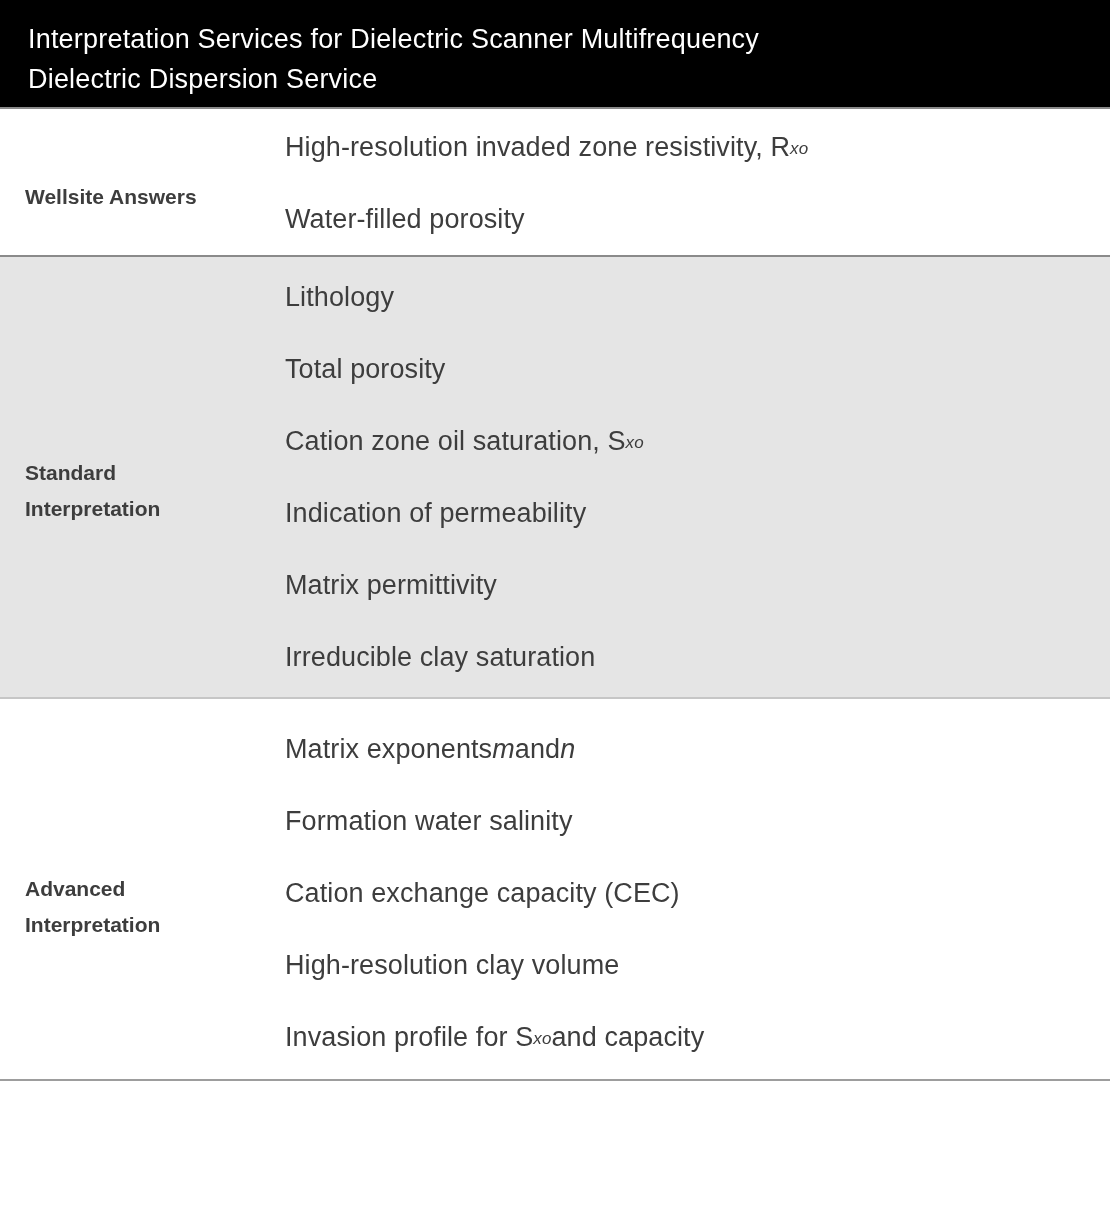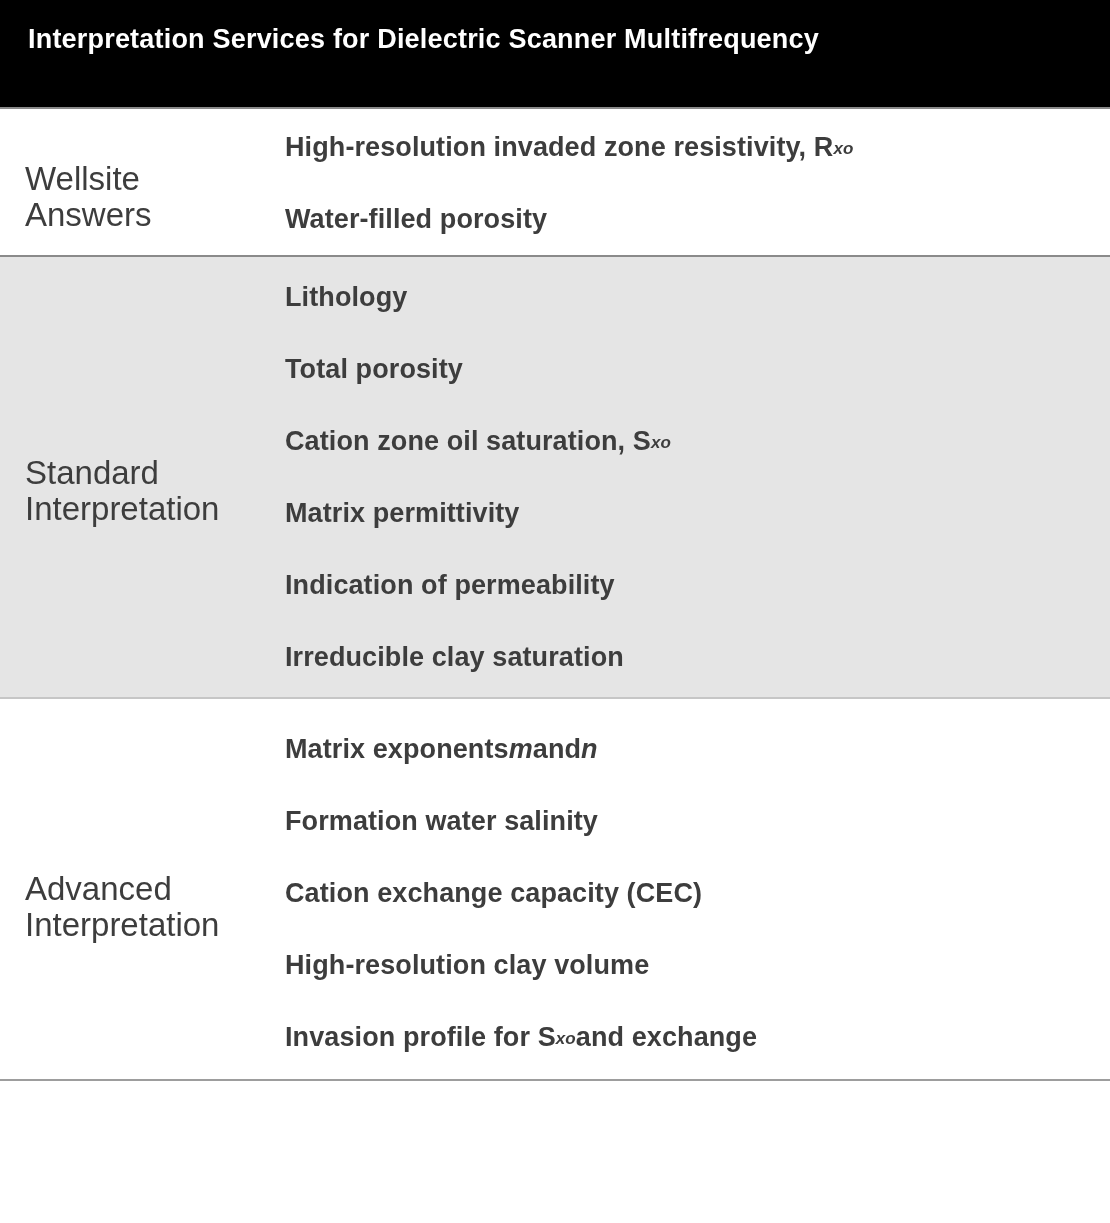--- a/index.html
+++ b/index.html
@@ -17,21 +17,21 @@
     overflow: hidden;
   }
   
   .header {
     box-sizing: border-box;
     height: 109px;
     background: var(--header-bg, #000000);
     color: var(--header-text, #ffffff);
     padding: 19px 30px 0 28px;
     border-bottom: 2px solid var(--divider-dark, #8a8a8a);
-    font-weight: bold;
+    font-weight: normal;
     font-size: 27px;
     line-height: 40px;
     letter-spacing: 0.2px;
   }
   
   .section {
     box-sizing: border-box;
     display: flex;
     align-items: center;
   }
@@ -55,36 +55,36 @@
   .label-col {
     box-sizing: border-box;
     width: 260px;
     padding-left: 25px;
     flex: 0 0 auto;
     align-self: center;
   }
   .label-col .label-text {
     display: block;
     max-width: 180px;
-    font-size: 33px;
-    font-weight: 400;
+    font-size: 21px;
+    font-weight: 700;
     line-height: 36px;
     margin-top: 28px;
   }
   .items-col {
     box-sizing: border-box;
     flex: 1 1 auto;
     padding-left: 25px;
   }
   .item-row {
     height: 72px;
     display: flex;
     align-items: center;
     font-size: 27px;
-    font-weight: 700;
+    font-weight: 400;
     letter-spacing: 0.1px;
     white-space: nowrap;
   }
   .item-row i {
     font-style: italic;
   }
   .item-row sub {
     font-style: italic;
     font-size: 0.63em;
     line-height: 0;
@@ -92,20 +92,21 @@
     top: 0.12em;
   }
 </style>
 </head>
 <body>
 
 <div class="page">
 
   <div class="header">
     <div>Interpretation Services for Dielectric Scanner Multifrequency</div>
+    <div>Dielectric Dispersion Service</div>
   </div>
 
   <div class="section section-1">
     <div class="label-col">
       <span class="label-text">Wellsite Answers</span>
     </div>
     <div class="items-col">
         <div class="item-row">
           <span>High-resolution invaded zone resistivity, R</span>
           <sub>xo</sub>
@@ -125,24 +126,24 @@
           <span>Lithology</span>
         </div>
         <div class="item-row">
           <span>Total porosity</span>
         </div>
         <div class="item-row">
           <span>Cation zone oil saturation, S</span>
           <sub>xo</sub>
         </div>
         <div class="item-row">
-          <span>Matrix permittivity</span>
+          <span>Indication of permeability</span>
         </div>
         <div class="item-row">
-          <span>Indication of permeability</span>
+          <span>Matrix permittivity</span>
         </div>
         <div class="item-row">
           <span>Irreducible clay saturation</span>
         </div>
       </div>
   </div>
 
   <div class="section section-3">
     <div class="label-col">
       <span class="label-text">Advanced Interpretation</span>
@@ -159,18 +160,18 @@
         </div>
         <div class="item-row">
           <span>Cation exchange capacity (CEC)</span>
         </div>
         <div class="item-row">
           <span>High-resolution clay volume</span>
         </div>
         <div class="item-row">
           <span>Invasion profile for S</span>
           <sub>xo</sub>
-          <span> and exchange</span>
+          <span> and capacity</span>
         </div>
       </div>
   </div>
 
 </div>
 
 </body></html>

